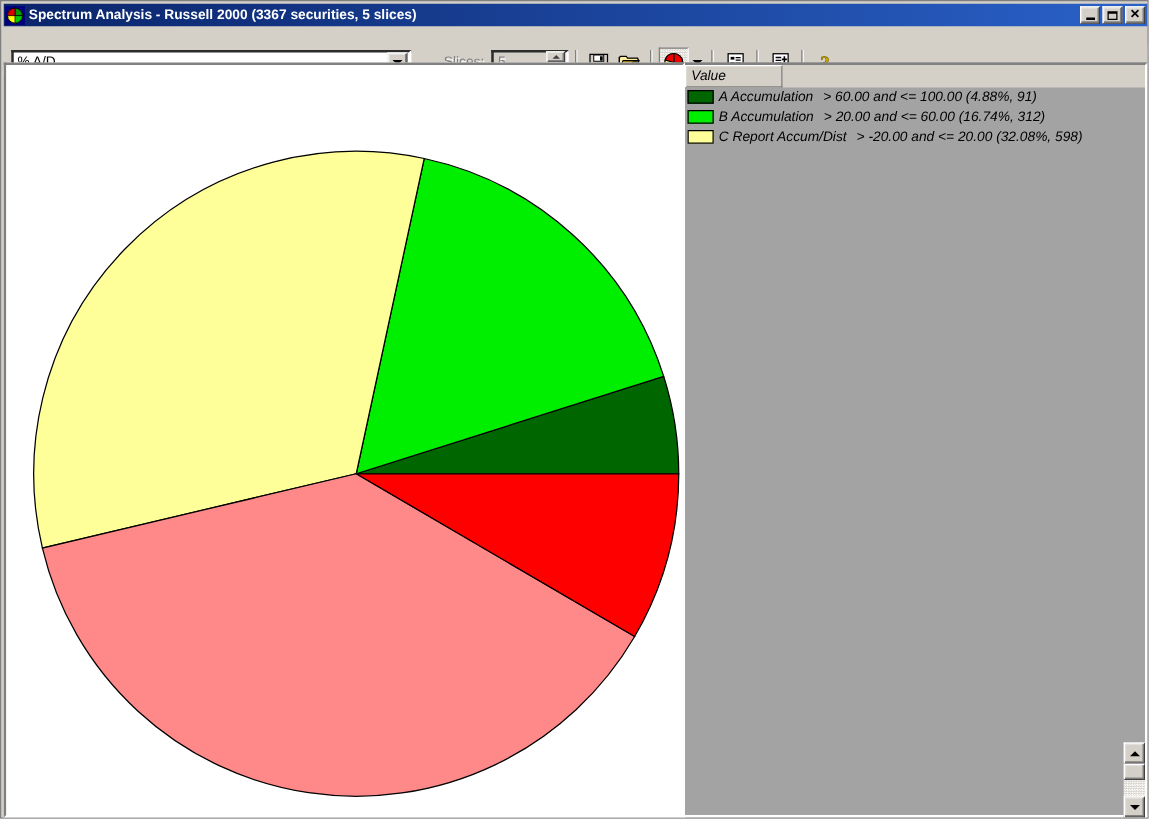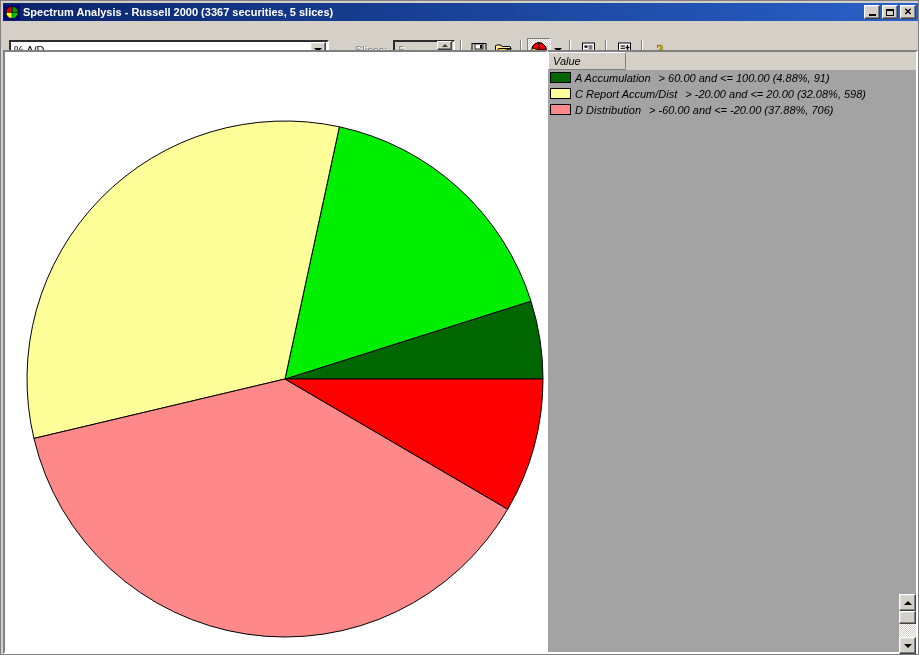--- a/index.html
+++ b/index.html
@@ -511,29 +511,29 @@
           <span>Value</span>
         </div>
       </div>
       <div class="lg-rows" id="legend-rows">
           <div class="lg-row">
             <span class="lg-swatch" style="background: rgb(0, 102, 0);"></span>
             <span class="lg-name">A Accumulation</span>
             <span class="lg-range">&gt; 60.00 and &lt;= 100.00 (4.88%, 91)</span>
           </div>
           <div class="lg-row">
+            <span class="lg-swatch" style="background: rgb(0, 238, 0);"></span>
+            <span class="lg-name">B Accumulation</span>
+            <span class="lg-range">&gt; 20.00 and &lt;= 60.00 (16.74%, 312)</span>
+          </div>
+          <div class="lg-row">
             <span class="lg-swatch" style="background: rgb(255, 255, 153);"></span>
             <span class="lg-name">C Report Accum/Dist</span>
             <span class="lg-range">&gt; -20.00 and &lt;= 20.00 (32.08%, 598)</span>
           </div>
-          <div class="lg-row">
-            <span class="lg-swatch" style="background: rgb(255, 136, 136);"></span>
-            <span class="lg-name">D Distribution</span>
-            <span class="lg-range">&gt; -60.00 and &lt;= -20.00 (37.88%, 706)</span>
-          </div>
         </div>
     </div>
 
   </div>
 
   <div class="vscroll">
     <div class="sb-btn">
         <span class="tri-up-sb"></span>
       </div>
     <div class="sb-thumb"></div>

